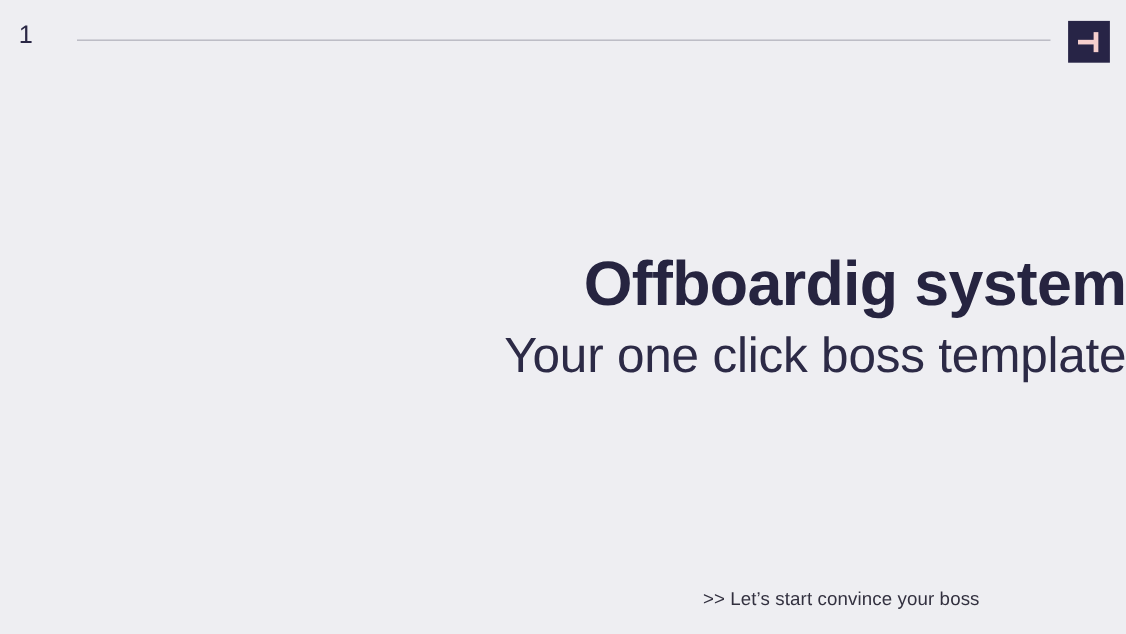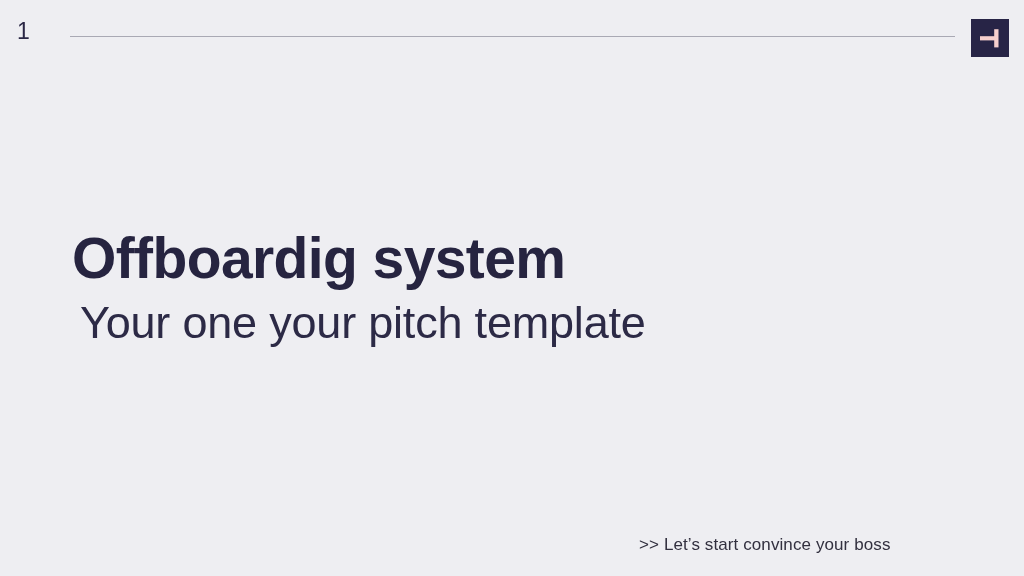--- a/index.html
+++ b/index.html
@@ -58,20 +58,21 @@
     width: 38px;
     height: 38px;
   }
 
   
   .title-block {
     position: absolute;
     left: 0;
     top: 225px;
     width: 1024px;
+    text-align: right;
   }
 
   .slide-title {
     margin: 0;
     padding: 0 0 0 72px;
     font-family: "Liberation Sans", sans-serif;
     font-size: 57px;
     font-weight: 700;
     color: #262440;
     letter-spacing: -0.6px;
@@ -116,18 +117,18 @@
 
   <div class="brand-logo">
     <svg viewBox="0 0 38 38" xmlns="http://www.w3.org/2000/svg">
       <rect x="9" y="17.2" width="15.5" height="4.2" fill="#f6cfcd"></rect>
       <rect x="23.2" y="10.2" width="4.3" height="18.2" fill="#f6cfcd"></rect>
     </svg>
   </div>
 
   <div class="title-block">
     <h1 class="slide-title">Offboardig system</h1>
-    <h2 class="slide-subtitle">Your one your pitch template</h2>
+    <h2 class="slide-subtitle">Your one click boss template</h2>
   </div>
 
   <div class="footer-caption">&gt;&gt; Let’s start convince your boss</div>
 
 </div>
 
 </body></html>

